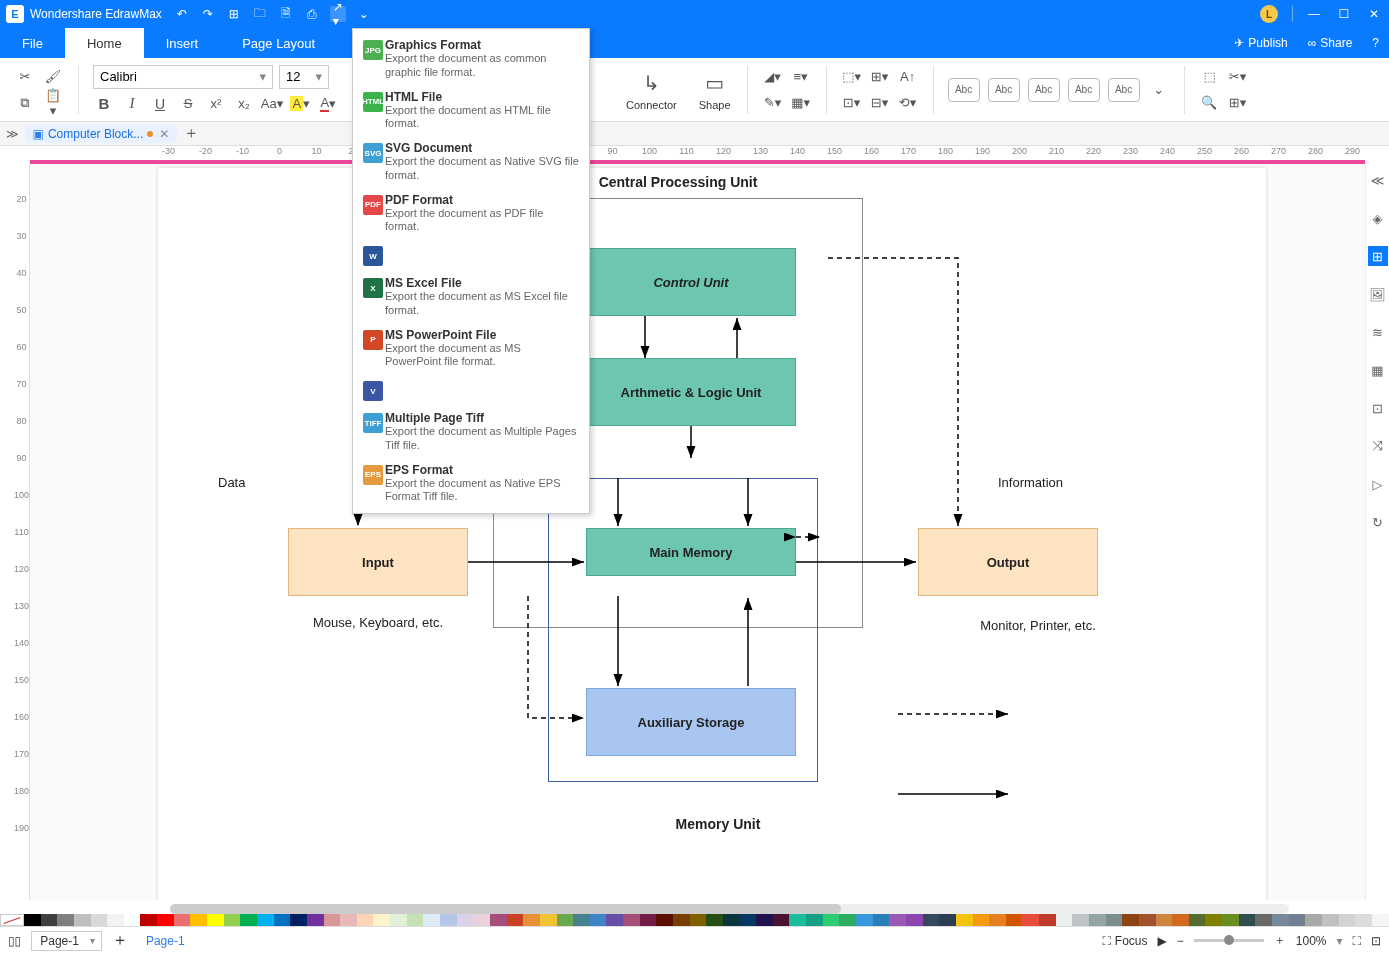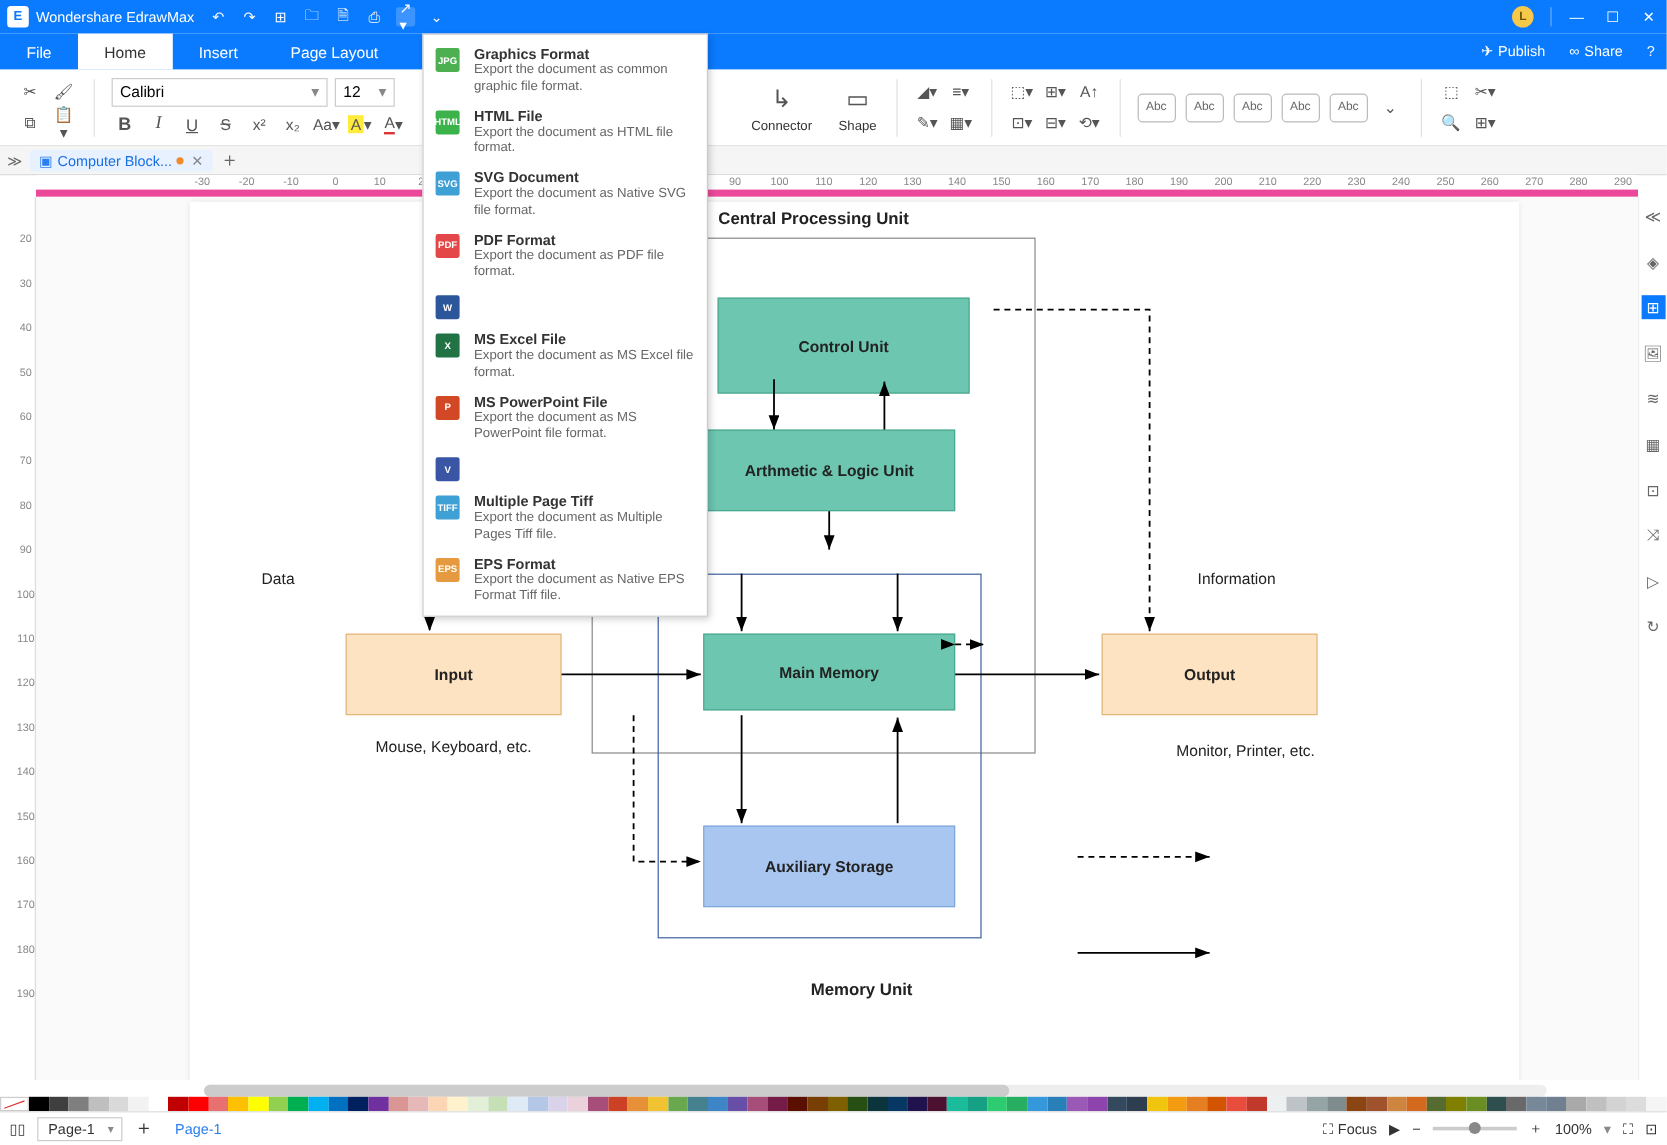--- a/index.html
+++ b/index.html
@@ -39,21 +39,21 @@
 
 
 .doctabs { height: 24px; background: #f5f5f5; border-bottom: 1px solid #ddd; display: flex; align-items: center; padding: 0 6px; gap: 6px; font-size: 12px; }
 .doctabs .expand { color: #666; }
 .doc-tab { background: #e8f1ff; color: #1970e3; padding: 2px 8px; border-radius: 3px; display: flex; align-items: center; gap: 4px; }
 .doc-tab .dot { width: 6px; height: 6px; border-radius: 50%; background: #f18a2a; }
 .doc-tab .close { color: #888; margin-left: 2px; }
 .add-tab { color: #666; font-size: 16px; }
 
 
-.ruler-h { position: absolute; top: 146px; left: 30px; right: 24px; height: 18px; background: #fff; border-bottom: 6px solid #ec4899; font-size: 9px; color: #888; display: flex; overflow: hidden; padding-left: 120px; }
+.ruler-h { position: absolute; top: 146px; left: 30px; right: 24px; height: 18px; background: #fff; border-bottom: 4px solid #ec4899; font-size: 9px; color: #888; display: flex; overflow: hidden; padding-left: 120px; }
 .ruler-h span { width: 37px; text-align: center; flex-shrink:0;}
 .ruler-v { position: absolute; top: 164px; left: 14px; width: 16px; bottom: 54px; background: #fff; border-right: 1px solid #ddd; font-size: 9px; color: #888; display: flex; flex-direction: column; padding-top: 30px; }
 .ruler-v span { height: 37px; text-align: center; }
 
 
 .canvas-wrap { position: absolute; top: 164px; left: 30px; right: 24px; bottom: 54px; background: #fafafa; overflow: hidden; }
 .page { position: absolute; top: 4px; left: 128px; width: 1108px; height: 770px; background: #fff; box-shadow: 0 0 4px rgba(0,0,0,0.15); }
 
 
 .right-panel { position: absolute; top: 164px; right: 0; width: 24px; bottom: 54px; background: #fff; border-left: 1px solid #eee; display: flex; flex-direction: column; align-items: center; padding-top: 6px; gap: 18px; }
@@ -65,21 +65,21 @@
 .box { position: absolute; border: 1px solid #555; display: flex; align-items: center; justify-content: center; text-align: center; font-size: 13px; font-weight: bold; color: #222; }
 .box.teal { background: #6dc6b0; border-color: #4ba890; }
 .box.orange { background: #fde3c1; border-color: #e2b67d; }
 .box.blue { background: #a8c6ef; border-color: #7da8dc; }
 .frame { position: absolute; border: 1px solid #888; }
 .label { position: absolute; font-size: 14px; color: #222; font-weight: bold; text-align: center; }
 .sublabel { position: absolute; font-size: 13px; color: #222; text-align: center; }
 
 
 .export-menu { position: absolute; top: 28px; left: 352px; width: 238px; background: #fff; border: 1px solid #ccc; box-shadow: 2px 2px 6px rgba(0,0,0,0.2); z-index: 100; padding: 4px 0; }
-.exp-item { display: flex; gap: 12px; padding: 5px 10px; cursor: pointer; }
+.exp-item { display: flex; gap: 2px; padding: 5px 10px; cursor: pointer; }
 .exp-icon { width: 20px; height: 20px; flex-shrink: 0; border-radius: 2px; display: flex; align-items: center; justify-content: center; font-size: 8px; font-weight: bold; color: #fff; margin-top: 2px; }
 .exp-text .title { font-size: 12px; font-weight: bold; color: #333; }
 .exp-text .desc { font-size: 11px; color: #666; line-height: 1.25; }
 
 
 .colorbar { position: absolute; bottom: 28px; left: 0; right: 0; height: 12px; display: flex; }
 .colorbar .nofill { width: 24px; background: #fff; border: 1px solid #ccc; position: relative; }
 .colorbar .nofill::after { content:''; position:absolute; left:2px; right:2px; top:50%; height:1px; background:#d33; transform:rotate(-20deg); }
 .colorbar .sw { flex: 1; }
 
@@ -310,23 +310,23 @@
       <div class="label" style="top:6px; left:380px; width:280px;">Central Processing Unit</div>
       <div class="label" style="top:648px; left:460px; width:200px;">Memory Unit</div>
       <div class="sublabel" style="top:307px; left:60px;">Data</div>
       <div class="sublabel" style="top:447px; left:135px; width:170px;">Mouse, Keyboard, etc.</div>
       <div class="sublabel" style="top:307px; left:840px;">Information</div>
       <div class="sublabel" style="top:450px; left:790px; width:180px;">Monitor, Printer, etc.</div>
 
       <div class="frame" style="top:30px; left:335px; width:370px; height:430px;"></div>
       <div class="frame" style="top:310px; left:390px; width:270px; height:304px; border-color:#3d5fa0;"></div>
 
-      <div class="box teal" style="top:80px; left:440px; width:210px; height:80px;">Control Unit</div>
+      <div class="box teal" style="top:80px; left:428px; width:210px; height:68px;font-style:italic;">Control Unit</div>
       <div class="box teal" style="top:190px; left:428px; width:210px; height:68px;">Arthmetic &amp; Logic Unit</div>
-      <div class="box teal" style="top:360px; left:428px; width:210px; height:64px;">Main Memory</div>
+      <div class="box teal" style="top:360px; left:428px; width:210px; height:48px;">Main Memory</div>
       <div class="box blue" style="top:520px; left:428px; width:210px; height:68px;">Auxiliary Storage</div>
       <div class="box orange" style="top:360px; left:130px; width:180px; height:68px;">Input</div>
       <div class="box orange" style="top:360px; left:760px; width:180px; height:68px;">Output</div>
 
       <svg class="arrows">
         <defs>
           <marker id="ah" markerWidth="10" markerHeight="10" refX="8" refY="3" orient="auto">
               <path d="M0,0 L8,3 L0,6 Z" fill="#000"></path>
             </marker>
           <marker id="ahd" markerWidth="10" markerHeight="10" refX="8" refY="3" orient="auto">

